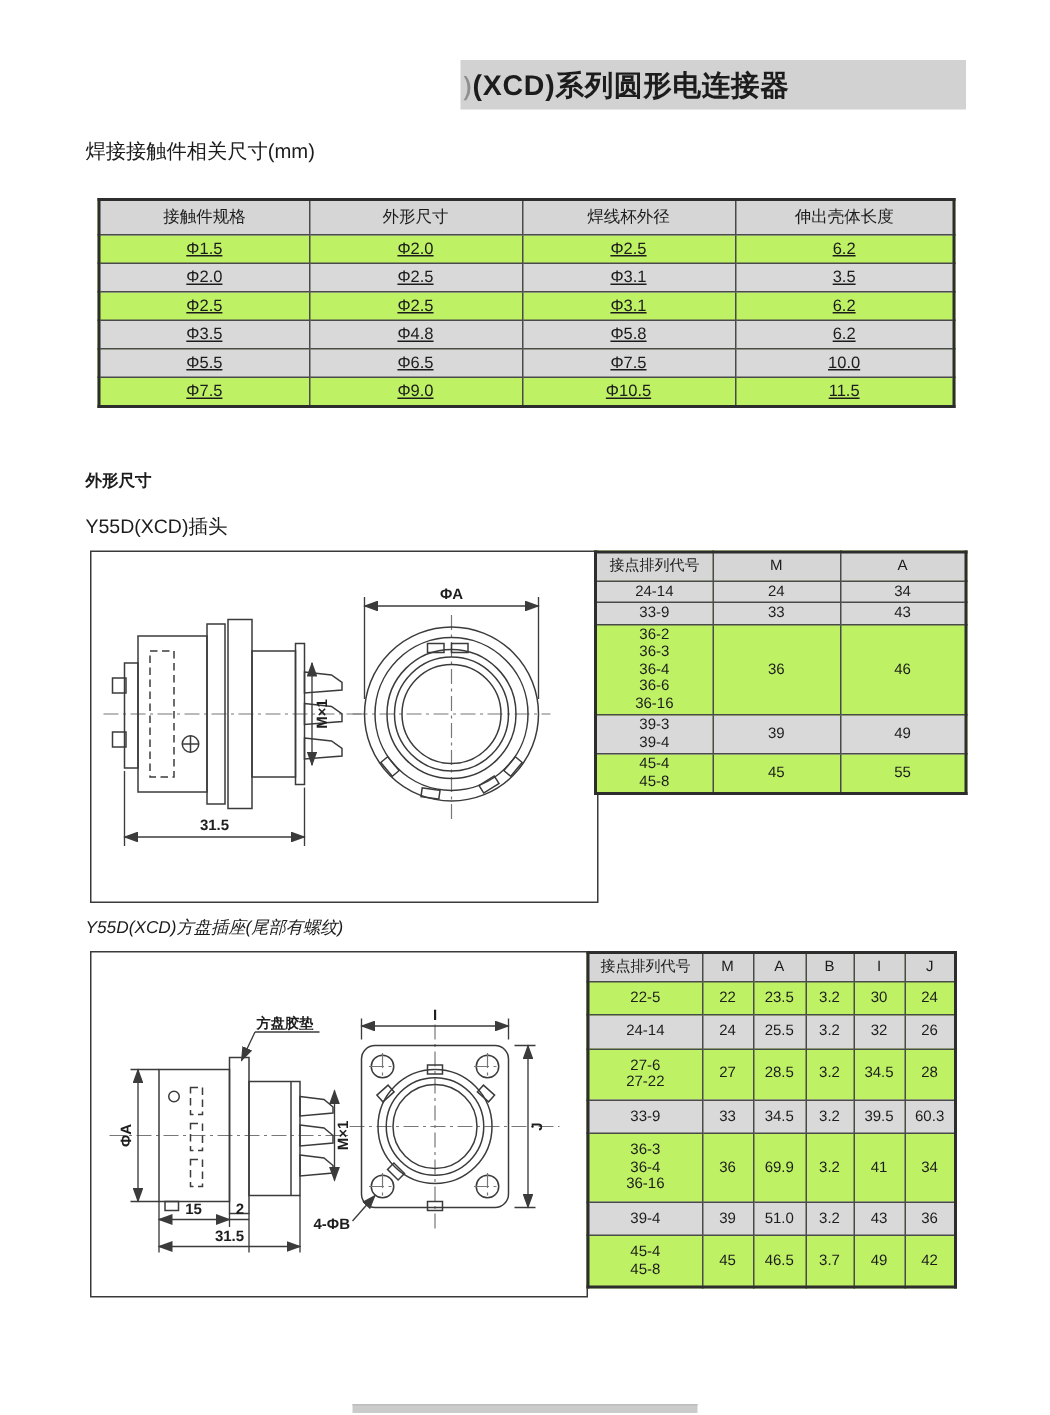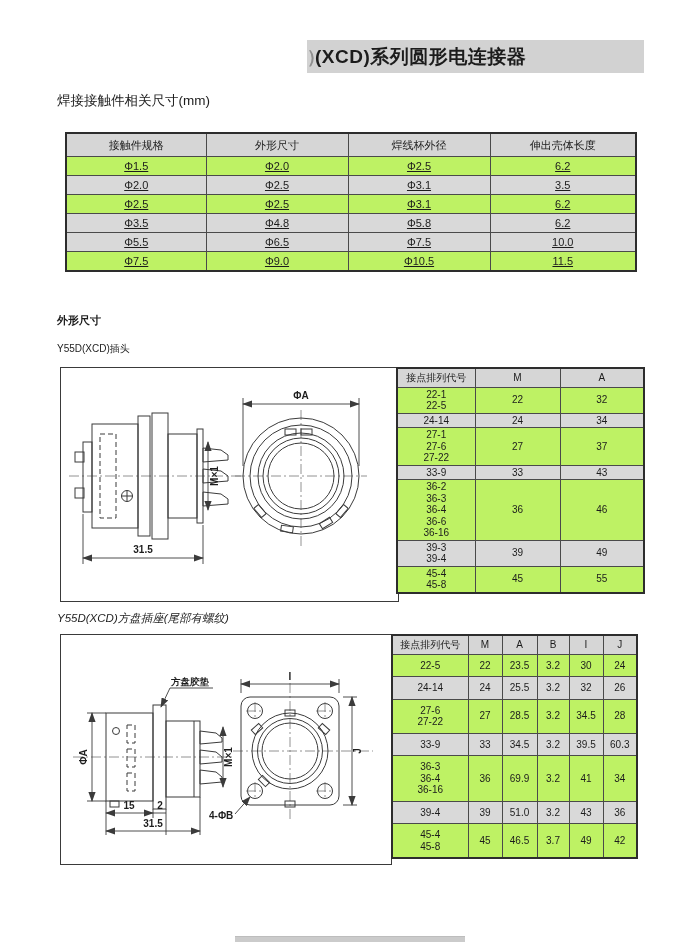--- a/index.html
+++ b/index.html
@@ -8,21 +8,21 @@
     font-family:"Liberation Sans", sans-serif; color:#1c1c1c; overflow:hidden;
   }
   .header-bar {
     position:absolute; left:307px; top:40px; width:337px; height:33px;
     background:#d2d2d2; display:flex; align-items:center;
     font-weight:bold; font-size:19px; letter-spacing:0.5px; white-space:nowrap;
   }
   .title-frag { display:inline-block; width:8px; overflow:hidden; color:#8f8f8f; font-size:18px; }
   .h-solder { position:absolute; left:57px; top:92px; font-size:13.5px; font-weight:normal; }
   .h-outline { position:absolute; left:57px; top:313px; font-size:11px; font-weight:bold; }
-  .lab-plug { position:absolute; left:57px; top:342px; font-size:10px; }
+  .lab-plug { position:absolute; left:57px; top:342px; font-size:13px; }
   .lab-socket { position:absolute; left:57px; top:611px; font-size:11.5px;font-style:italic; }
 
   .tbl { position:absolute; }
   .tbl table { border-collapse:collapse; table-layout:fixed; width:100%;
                border:2px solid #2d2d2d; background:#bef264; }
   .tbl th, .tbl td { border:1px solid #4a4a4a; text-align:center; vertical-align:middle;
                      white-space:pre-line; line-height:11.5px; }
   .tbl th { background:#d6d6d6; font-weight:normal; }
   .tbl tr.shaded td { background:#d9d9d9; }
 
@@ -194,37 +194,24 @@
           <col style="width: 84px;">
         </colgroup>
         <thead>
           <tr>
             <th>接点排列代号</th>
             <th>M</th>
             <th>A</th>
           </tr>
         </thead>
         <tbody>
-          <tr>
-            <td>22-1
-22-5</td>
-            <td>22</td>
-            <td>32</td>
-          </tr>
           <tr class="shaded">
             <td>24-14</td>
             <td>24</td>
             <td>34</td>
-          </tr>
-          <tr>
-            <td>27-1
-27-6
-27-22</td>
-            <td>27</td>
-            <td>37</td>
           </tr>
           <tr class="shaded">
             <td>33-9</td>
             <td>33</td>
             <td>43</td>
           </tr>
           <tr>
             <td>36-2
 36-3
 36-4

